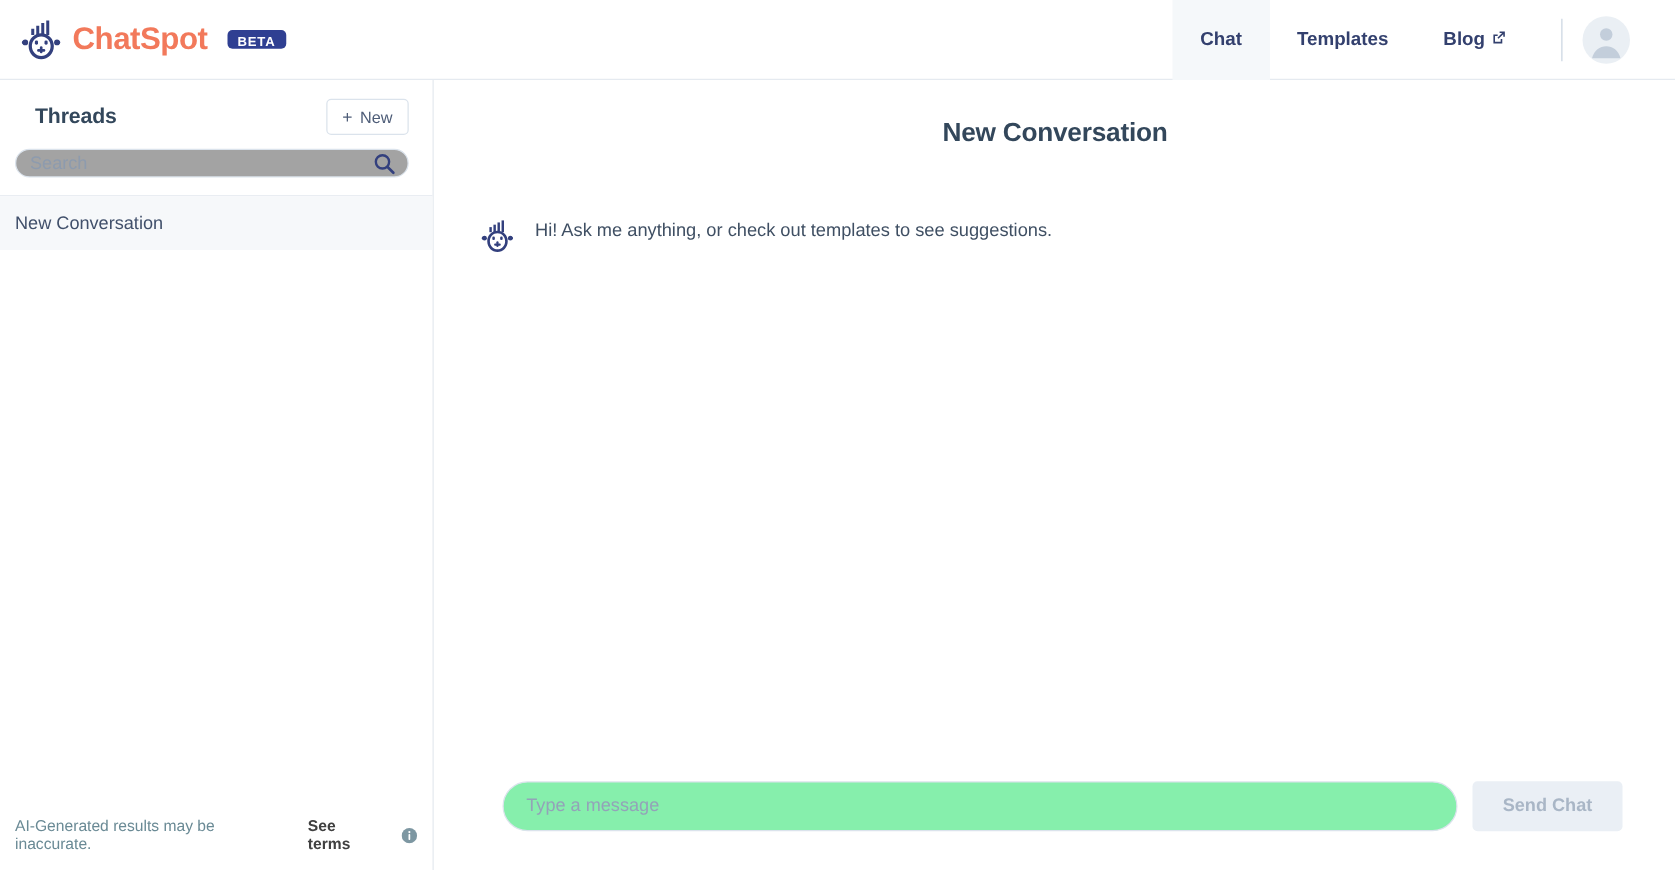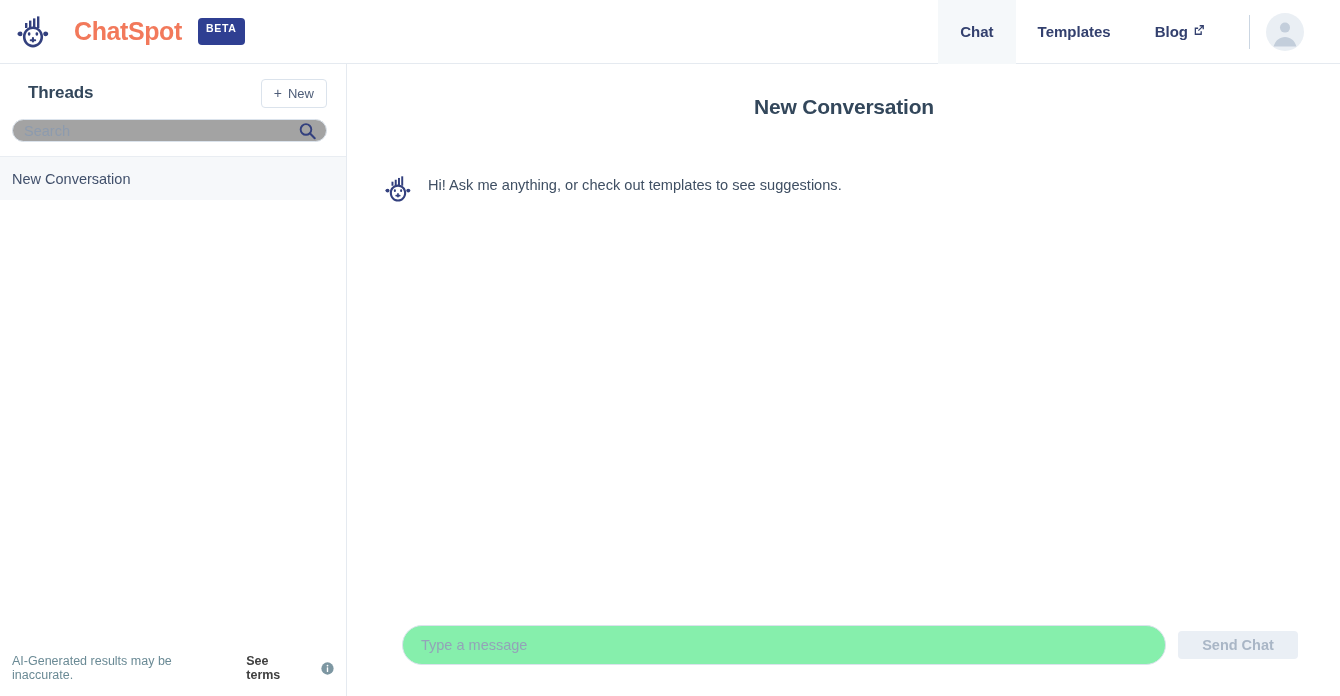--- a/index.html
+++ b/index.html
@@ -32,29 +32,28 @@
     gap: 8px;
   }
   .brand-mark { width: 34px; height: 32px; display: block; flex: none; }
   .brand-word {
     font-size: 25px;
     font-weight: 700;
     color: #f2795b;
     letter-spacing: -0.4px;
     line-height: 1;
     font-family: "Liberation Sans", sans-serif;
-    margin-left: 16px;
   }
   .beta-badge {
     background: #2f3f92;
     color: #ffffff;
     font-size: 10.5px;
     font-weight: 700;
     letter-spacing: 0.7px;
-    padding: 5px 8px 11px;
+    padding: 5px 8px 0;
     border-radius: 4px;
     margin-left: 8px;
     line-height: 1;
   }
 
   .nav-right {
     margin-left: auto;
     display: flex;
     align-items: stretch;
     height: 64px;
@@ -252,21 +251,21 @@
     background: #86efac;
     padding: 0 18px;
     font-size: 14.5px;
     color: #33475b;
     outline: none;
     font-family: "Liberation Sans", sans-serif;
   }
   .composer-input::placeholder { color: #93a3b8; }
   .send-btn {
     width: 120px;
-    height: 28px;
+    height: 40px;
     border: none;
     border-radius: 4px;
     background: #eaeff5;
     color: #a9b6c6;
     font-size: 14.5px;
     font-weight: 700;
     cursor: default;
     font-family: "Liberation Sans", sans-serif;
   }
 </style>

